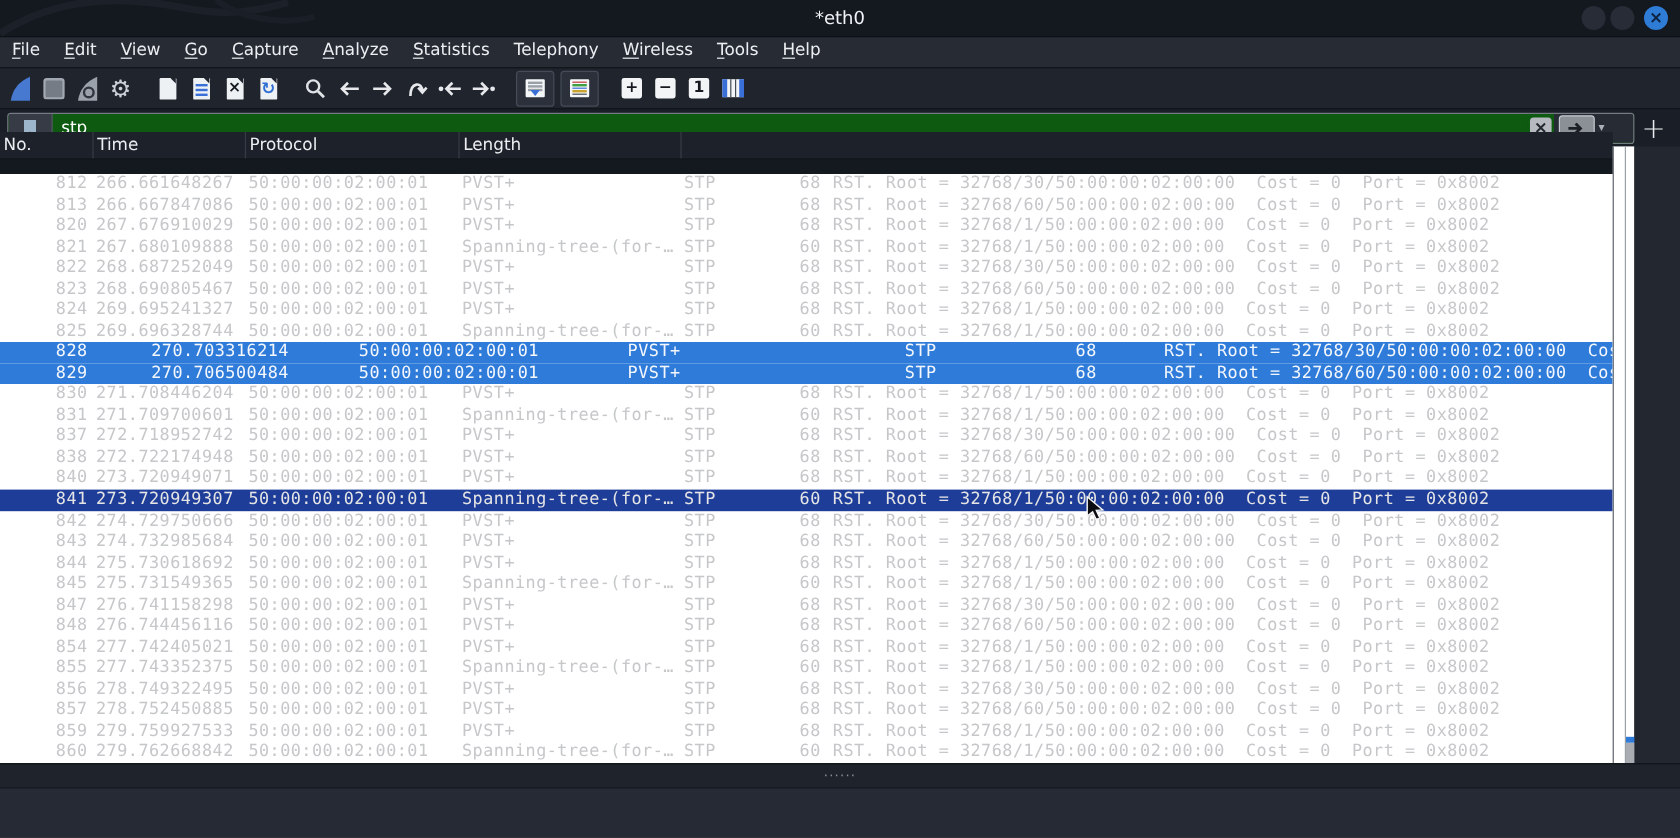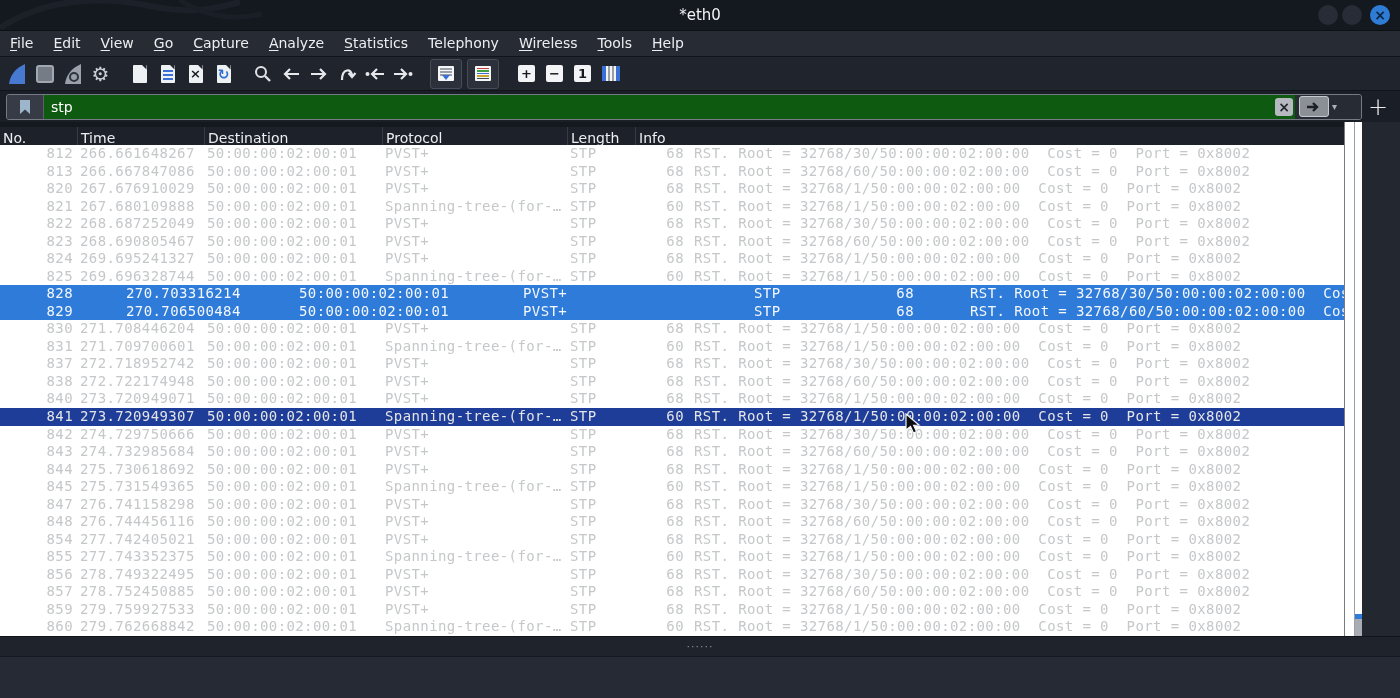--- a/index.html
+++ b/index.html
@@ -12,21 +12,21 @@
                    text-align:center;color:#f2f4f7;font-size:15px;}
   .winbtn{position:absolute;top:5px;width:20px;height:20px;border-radius:50%;}
   .winbtn.min{right:62px;background:#272c36;}
   .winbtn.max{right:38px;background:#272c36;}
   .winbtn.close{right:10px;background:#2e7cd6;color:#0d2440;font-weight:bold;font-size:14px;
                 text-align:center;line-height:20px;}
   .kali-logo{position:absolute;left:0;top:0;opacity:.85;}
 
   
   .menubar{position:absolute;left:0;top:30px;width:1400px;height:26px;background:#262b34;
-           display:flex;align-items:center;border-top:1px solid #0c0f14;box-sizing:border-box;}
+           display:flex;align-items:flex-end;border-top:1px solid #0c0f14;box-sizing:border-box;}
   .menu-item{color:#eceef1;font-size:14px;padding:0 10px;height:26px;line-height:25px;cursor:default;}
   .menu-item u{text-decoration:underline;text-underline-offset:2px;}
 
   
   .toolbar{position:absolute;left:0;top:56px;width:1400px;height:34px;background:#20242d;
            display:flex;align-items:center;padding-left:5px;box-sizing:border-box;
            border-top:1px solid #11151b;}
   .tgroup{display:flex;align-items:center;gap:5px;margin-right:16px;}
   .tbtn{width:23px;height:26px;display:flex;align-items:center;justify-content:center;position:relative;}
   .tbtn.framed{width:30px;height:28px;background:#2b303b;border:1px solid #454b57;border-radius:3px;}
@@ -58,21 +58,21 @@
              font-size:14px;font-weight:bold;text-align:center;line-height:18px;}
   .fright{width:62px;background:#262b34;display:flex;align-items:center;gap:3px;padding-left:4px;}
   .fapply{width:28px;height:19px;background:#8b9097;border:1px solid #c6cad0;border-radius:3px;
           display:flex;align-items:center;justify-content:center;}
   .fcaret{color:#aab0b8;font-size:10px;}
   .plus-btn{width:32px;height:26px;display:flex;align-items:center;justify-content:center;
             color:#e8eaed;font-size:24px;font-weight:300;}
 
   
   .grid{display:grid;grid-template-columns:78px 127px 178px 185px 68px 56px 1fr;}
-  .theader{position:absolute;left:0;top:127px;width:1344px;height:23px;background:#1d212a;
+  .theader{position:absolute;left:0;top:110px;width:1344px;height:23px;background:#1d212a;
            box-sizing:border-box;border-bottom:1px solid #0e1218;}
   .hcell{color:#eceef1;font-size:14px;line-height:22px;padding-left:3px;box-sizing:border-box;
          border-right:1px solid #363b45;overflow:hidden;white-space:nowrap;}
   .hcell.c-info{border-right:none;}
   .packet-list{position:absolute;left:0;top:145px;width:1344px;height:491px;background:#ffffff;
                overflow:hidden;}
   .prow{height:17.54px;font-family:"DejaVu Sans Mono","Liberation Mono",monospace;font-size:14px;
         letter-spacing:.4px;color:#c5c7c9;align-items:center;}
   .prow.highlight{background:#2e7bda;color:#f4f7fb;gap:46px;}
   .prow.selected{background:#1d3d99;color:#e5e5e5;}
@@ -275,24 +275,22 @@
         </div>
         <div class="fcaret">▾</div>
       </div>
     </div>
     <div class="plus-btn">+</div>
   </div>
 
   <div class="theader grid">
       <div class="hcell c-no">No.</div>
       <div class="hcell c-time">Time</div>
-      <div class="hcell c-destination">Destination</div>
       <div class="hcell c-protocol">Protocol</div>
       <div class="hcell c-length">Length</div>
-      <div class="hcell c-info">Info</div>
     </div>
 
   <div class="packet-list">
       <div class="prow grid">
         <span class="cell c-no">812</span>
         <span class="cell c-time">266.661648267</span>
         <span class="cell c-source">50:00:00:02:00:01</span>
         <span class="cell c-destination">PVST+</span>
         <span class="cell c-protocol">STP</span>
         <span class="cell c-length">68</span>

